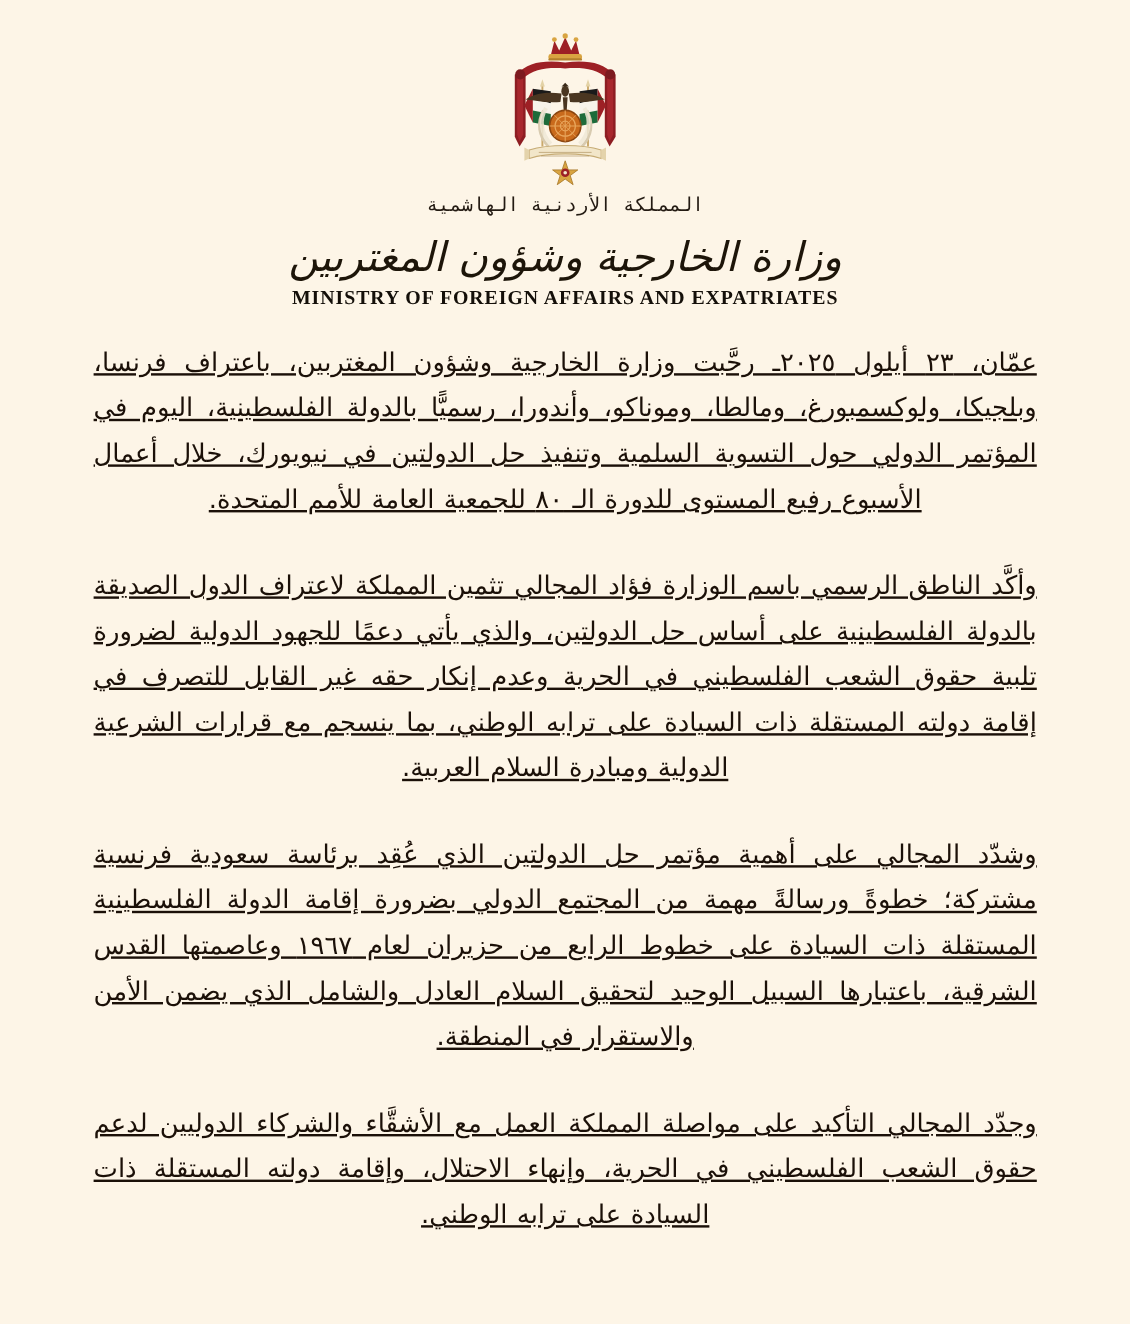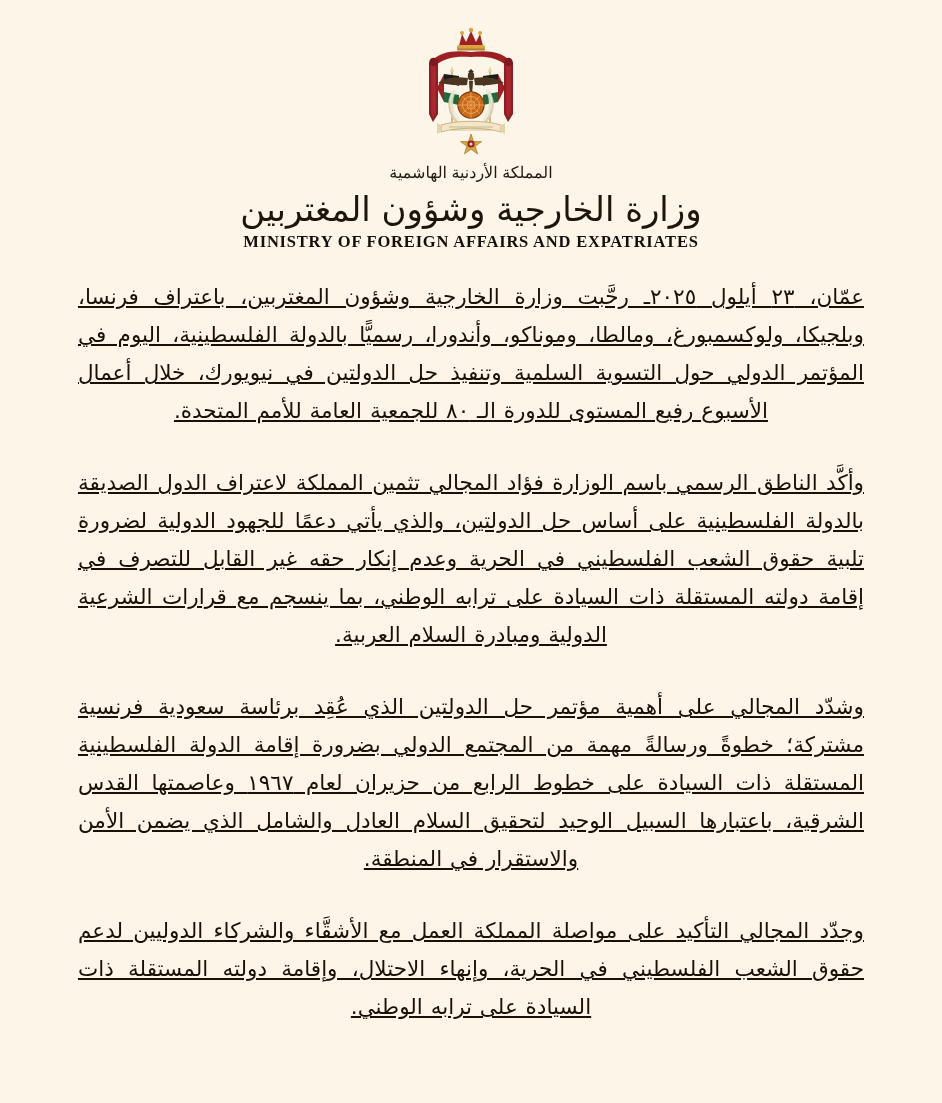--- a/index.html
+++ b/index.html
@@ -33,36 +33,37 @@
   }
 
   .emblem {
     width: 128px;
     height: 132px;
     display: block;
   }
 
   .kingdom-line {
     margin-top: 6px;
-    font-family: Liberation Sans, sans-serif;
+    font-family: Liberation Mono, monospace;
     font-size: 16px;
     color: #231a12;
     letter-spacing: 0px;
     direction: rtl;
     line-height: 1.1;
     text-align: center;
   }
 
   .ministry-line {
-    margin-top: 6px;
+    margin-top: 12px;
     font-family: "DejaVu Sans", sans-serif;
     font-size: 34px;
     color: #1d1509;
     direction: rtl;
     line-height: 1.25;
+    font-style: italic;
     letter-spacing: -1px;
     white-space: nowrap;
   }
 
   .en-kingdom {
     margin-top: 6px;
     font-family: "Liberation Serif", "DejaVu Serif", serif;
     font-size: 15.5px;
     letter-spacing: 1.3px;
     color: #4a3a2c;

